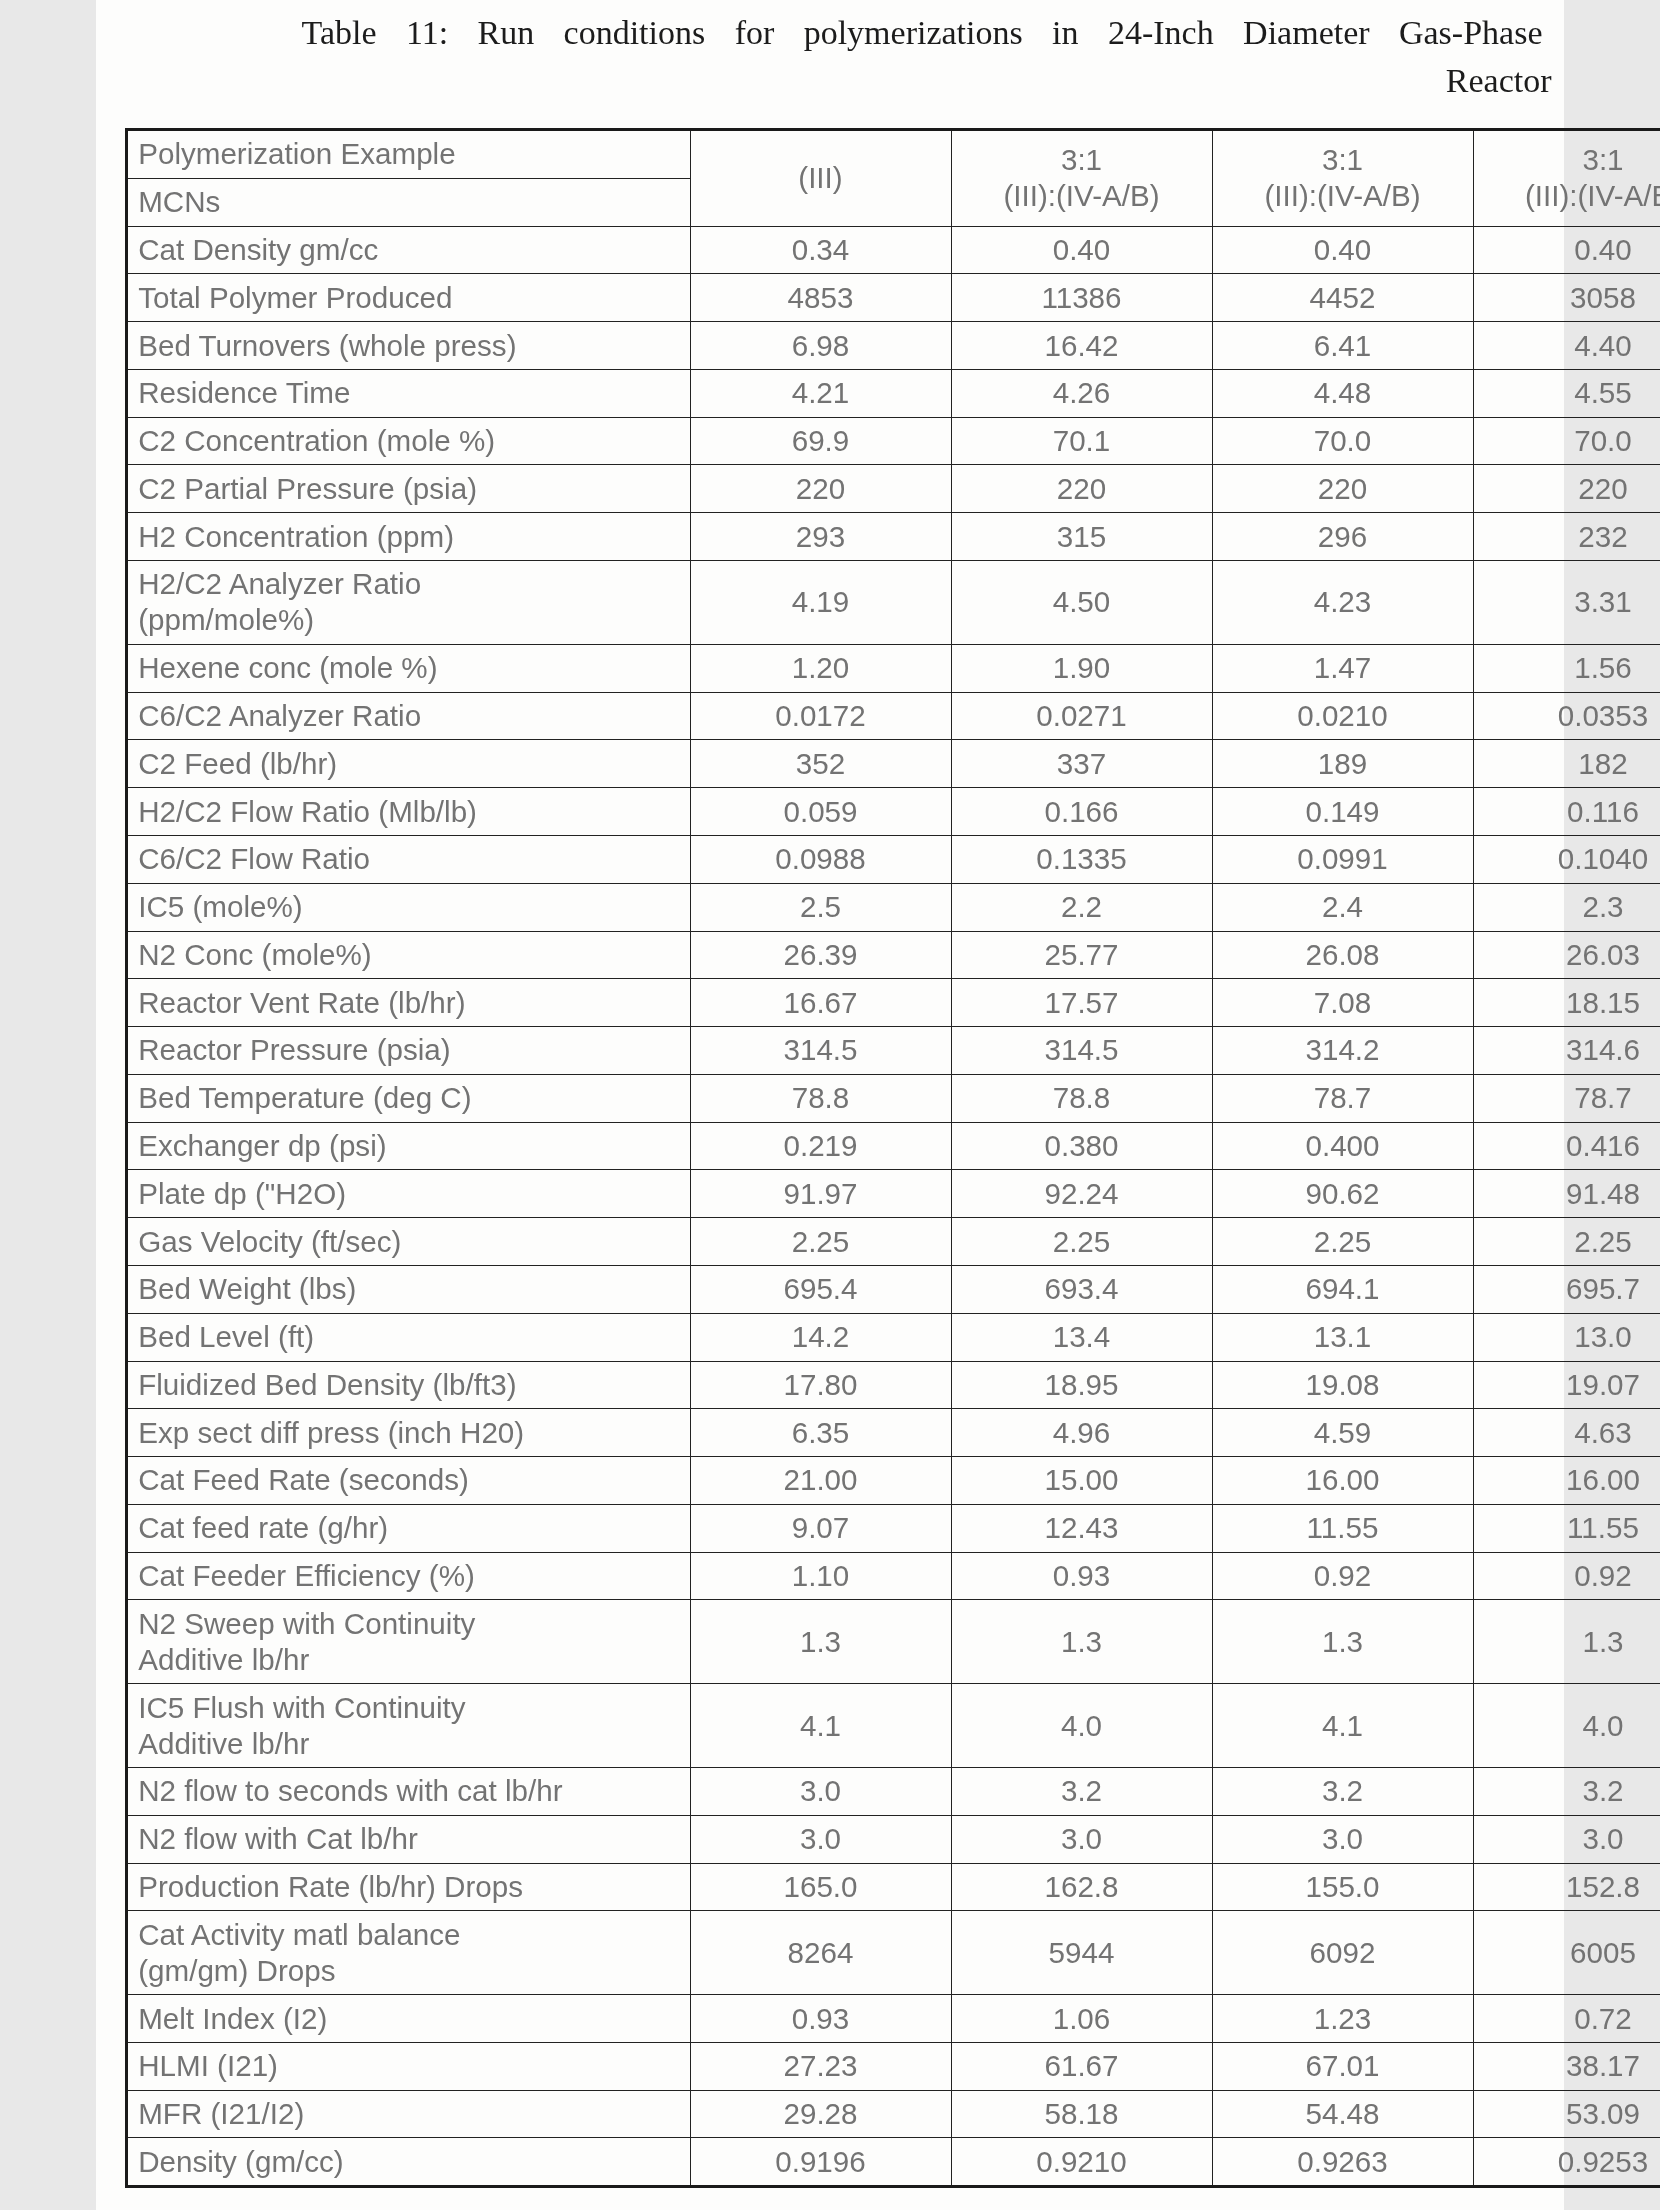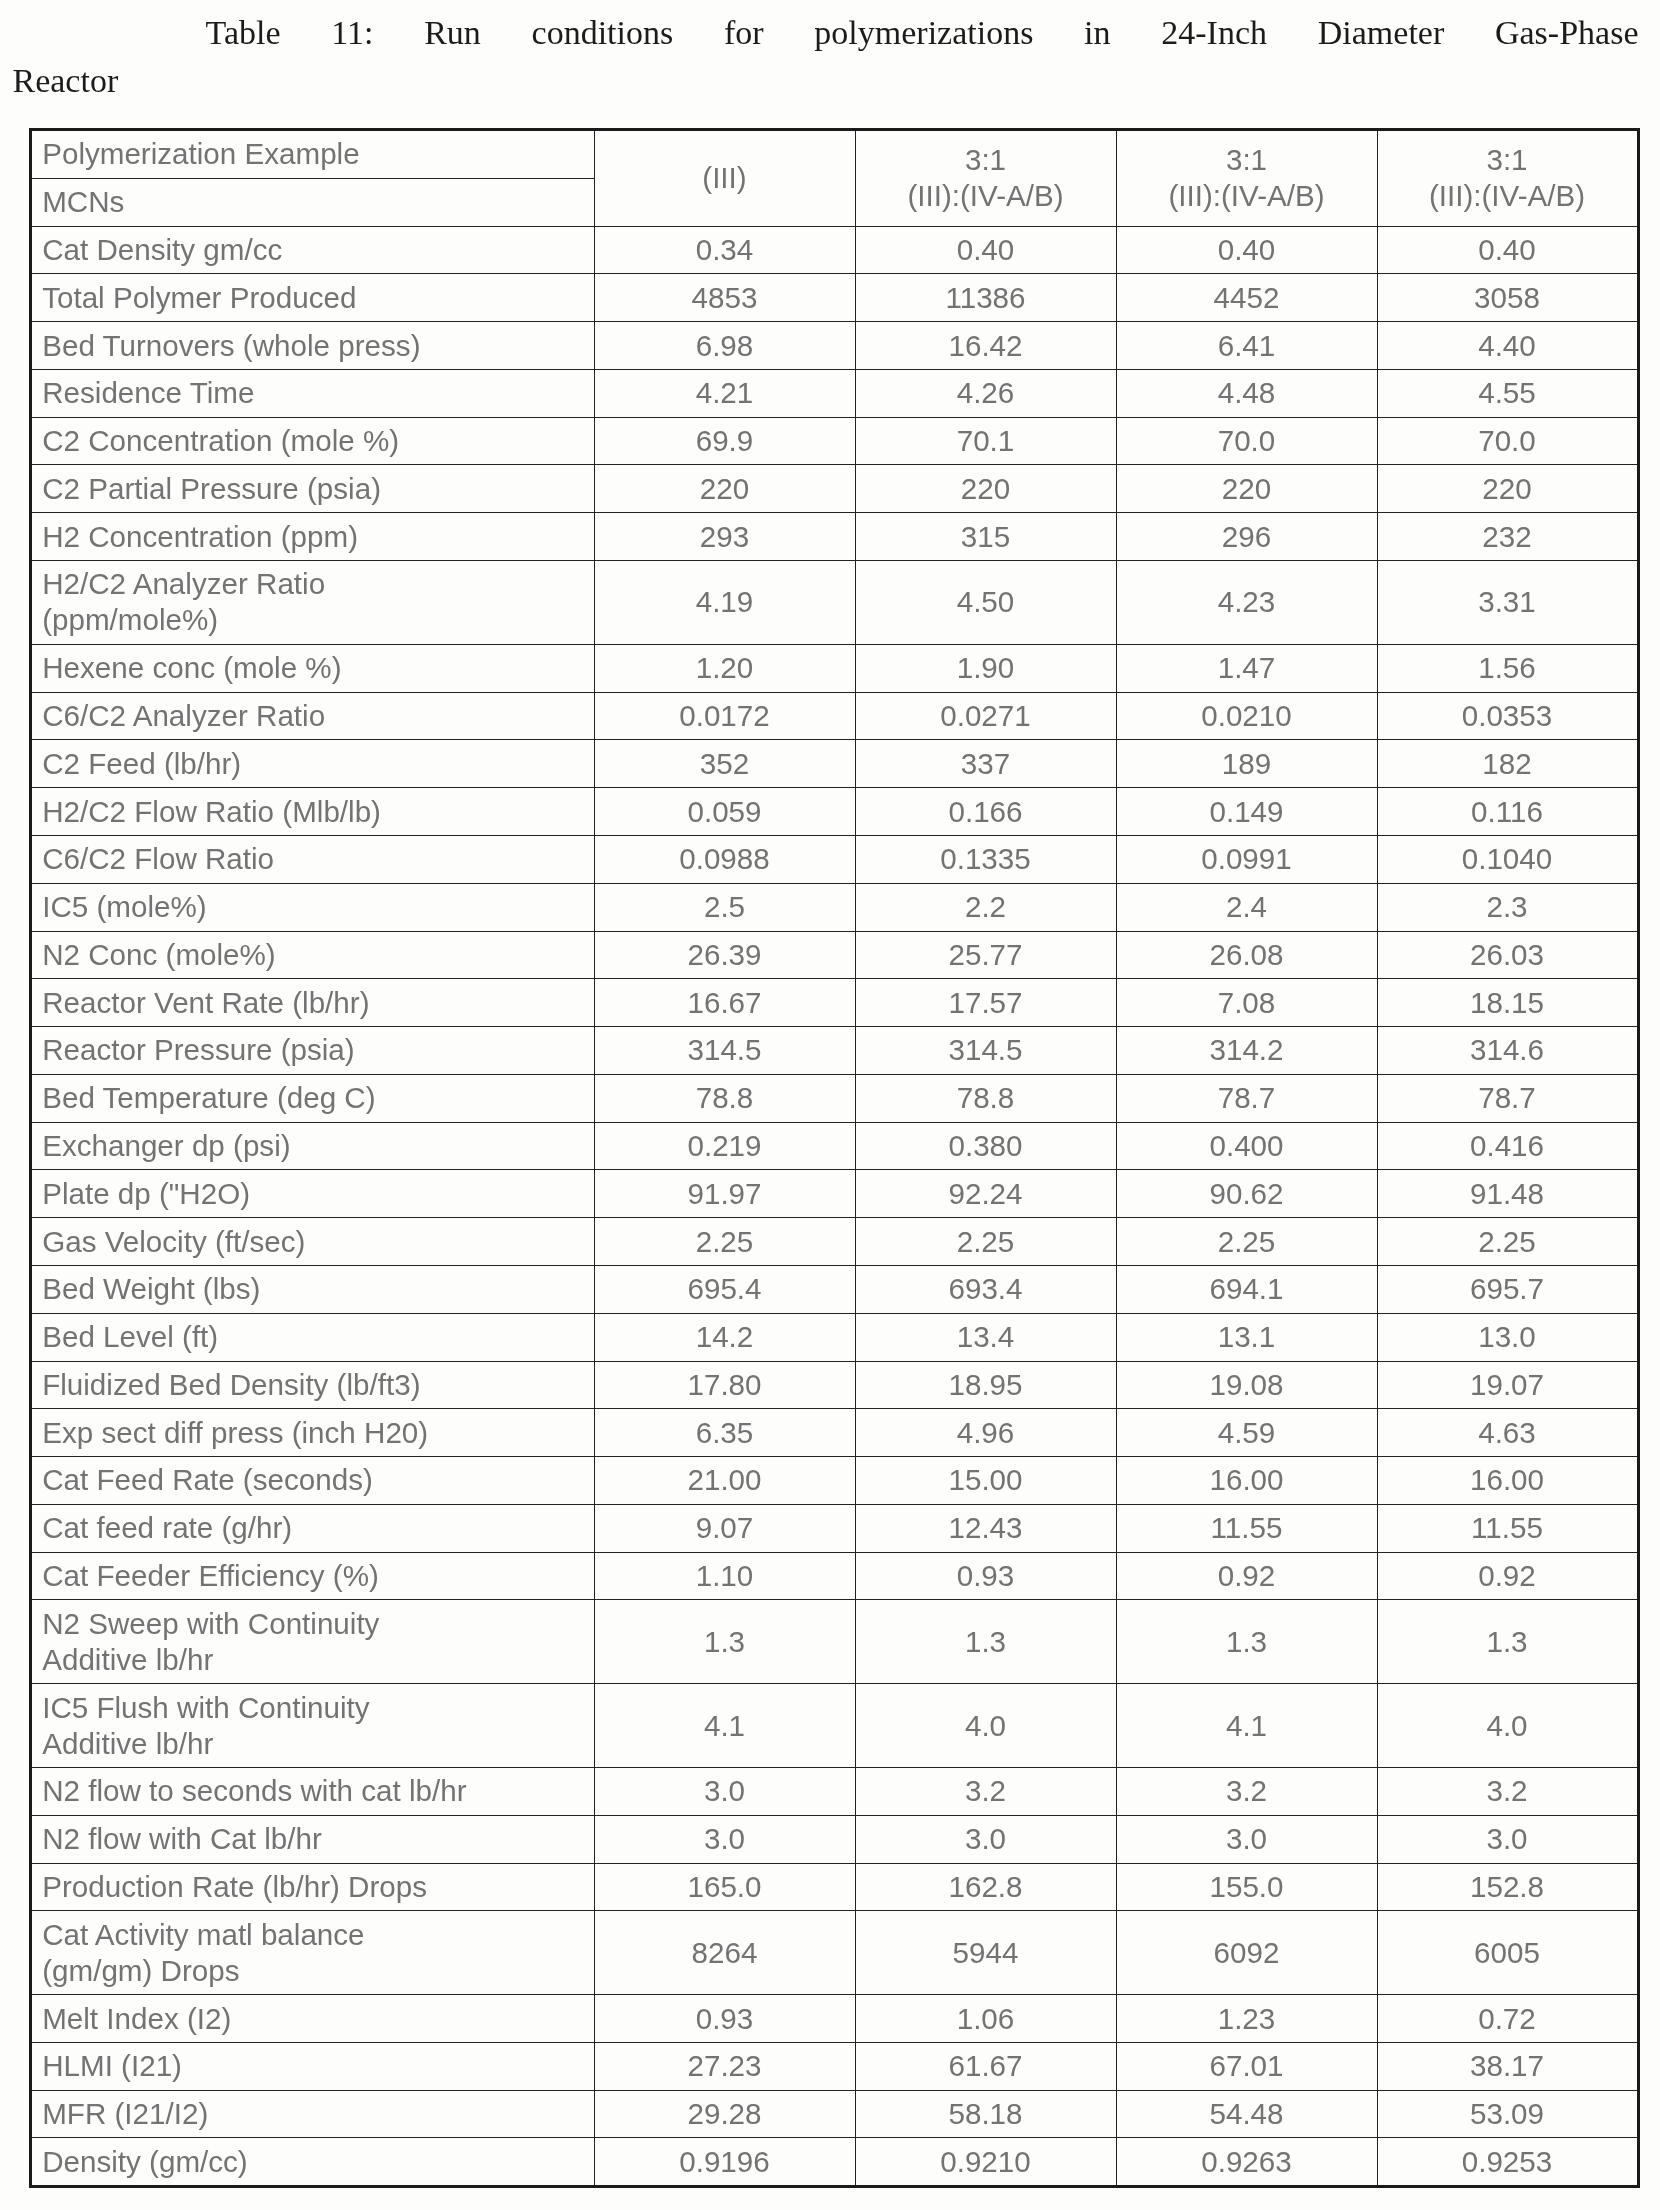--- a/index.html
+++ b/index.html
@@ -1,21 +1,21 @@
 <!DOCTYPE html>
 <html style="font-size:14.3px"><head>
 <meta charset="utf-8">
 <style>
   html, body {
     margin: 0;
     padding: 0;
     background: #e8e8e8;
   }
   .page {
-    width: 1660px;
+    width: 1468px;
     min-height: 2210px;
     margin: 0 auto;
     background: #fdfdfc;
     color: #1a1a1a;
     box-sizing: border-box;
     padding: 9px 12.5px 18px 12.5px;
     font-family: "Liberation Sans", sans-serif;
   }
   .doc-title {
     font-family: "Liberation Serif", serif;
@@ -24,20 +24,21 @@
     color: #1c1c1c;
   }
   .doc-title .line1 {
     margin-left: 193px;
     margin-right: 9px;
     text-align: justify;
     text-align-last: justify;
   }
   .doc-title .line2 {
     margin-left: 0px;
+    text-align: right;
   }
   table.run-table {
     border-collapse: collapse;
     margin-top: 23px;
     margin-left: 16px;
     width: 1608px;
     table-layout: fixed;
     font-size: 29.6px;
     line-height: 36px;
     color: #737373;

